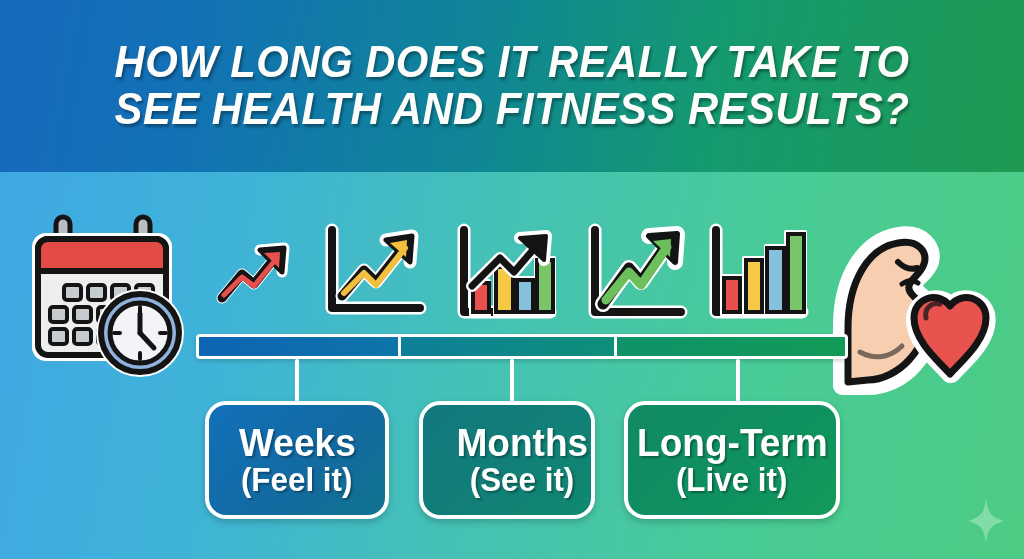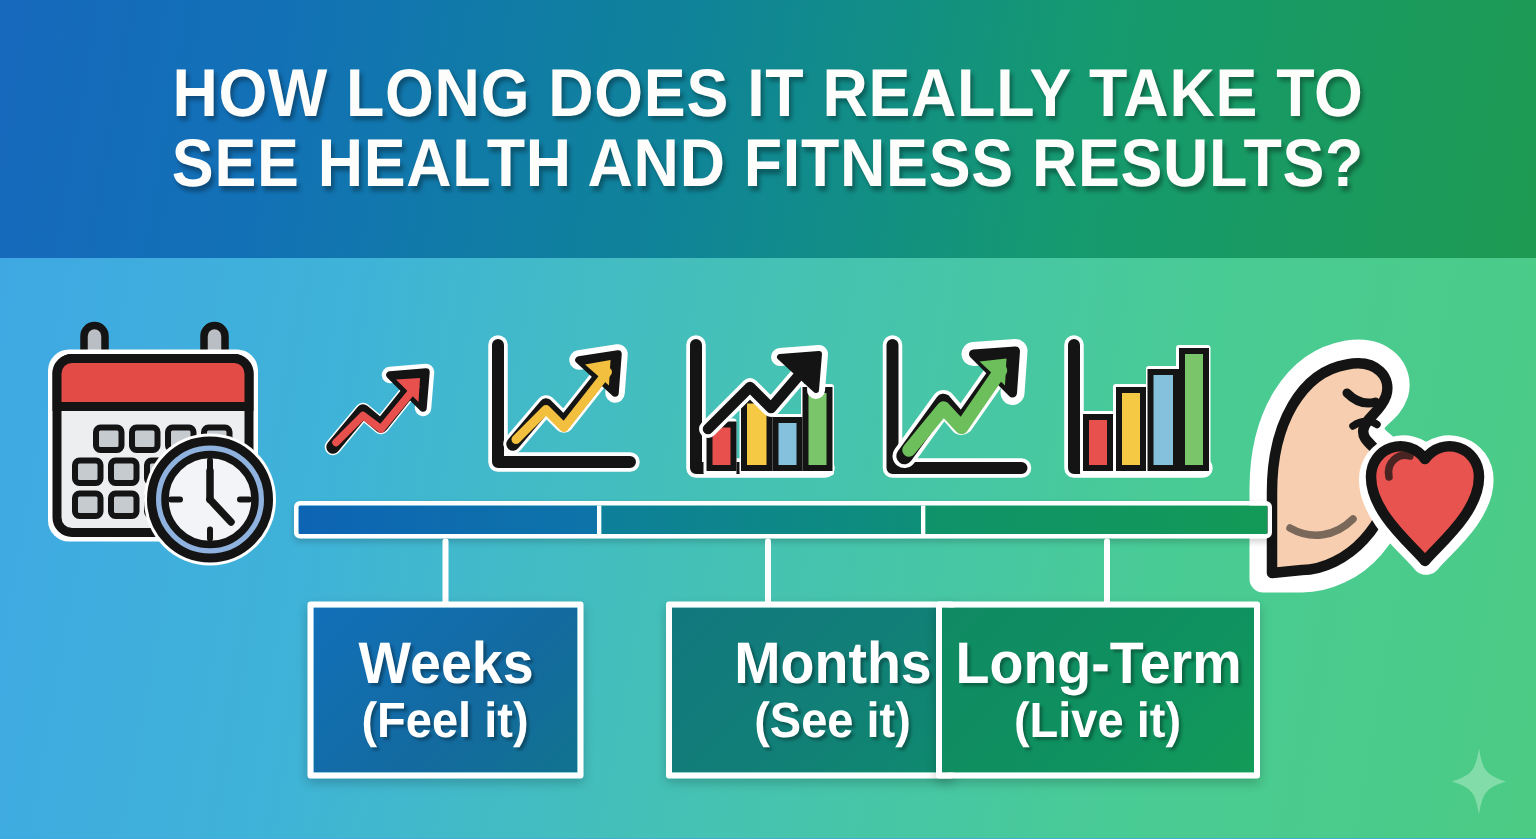--- a/index.html
+++ b/index.html
@@ -12,21 +12,21 @@
     position:relative;
     width:1024px; height:559px;
     overflow:hidden;
   }
 
   
   .header{
     position:absolute; left:0; top:0;
     width:1024px; height:172px;
     background:linear-gradient(100deg,#1769bd 0%,#1271b6 18%,#0f8498 45%,#159a6f 70%,#1e9a52 100%);
-    display:flex; align-items:center; justify-content:center;
+    display:flex; align-items:center; justify-content:center;font-style:italic;
   }
   .title{
     width:900px;
     text-align:center;
     color:#fdfdfb;
     font-family:"Liberation Sans Narrow","Liberation Sans", sans-serif;
     font-weight:bold;
     font-size:45px;
     line-height:1.04;
     letter-spacing:0.5px;
@@ -77,40 +77,40 @@
   .stem-1{ left:295px; }
   .stem-2{ left:510px; }
   .stem-3{ left:736px; }
 
   
   .label-box{
     position:absolute;
     top:401px;
     height:118px;
     border:4px solid #ffffff;
-    border-radius:2px;
+    border-radius:21px;
     display:flex; flex-direction:column;
     align-items:center; justify-content:center;
     box-shadow:0 3px 7px rgba(0,0,0,0.20);
   }
   .label-box .lt{
     color:#ffffff;
     font-family:"Liberation Sans Narrow","Liberation Sans", sans-serif;
     font-weight:bold;
     line-height:1.02;
     text-align:center;
     text-shadow:2px 2px 2px rgba(0,0,0,0.30);
     transform:scaleX(0.95);
   }
   .label-box .lt.big{ font-size:39px; }
   .label-box .lt.sub{ font-size:33px; }
 
   .box-weeks{ left:205px; width:184px;
     background:linear-gradient(135deg,#1270b9 0%,#136a9f 60%,#11738f 100%); }
-  .box-months{ left:444px; width:192px;
+  .box-months{ left:419px; width:176px;
     background:linear-gradient(135deg,#12787f 0%,#118076 60%,#0f8a6e 100%);padding-left:30px; }
   .box-long{ left:624px; width:216px;
     background:linear-gradient(135deg,#108a63 0%,#0f9160 60%,#139b58 100%); }
 
   
   .tl-icon{ position:absolute; }
   .icon-1{ left:216px; top:240px; }
   .icon-2{ left:318px; top:222px; }
   .icon-3{ left:452px; top:224px; }
   .icon-4{ left:583px; top:224px; }

